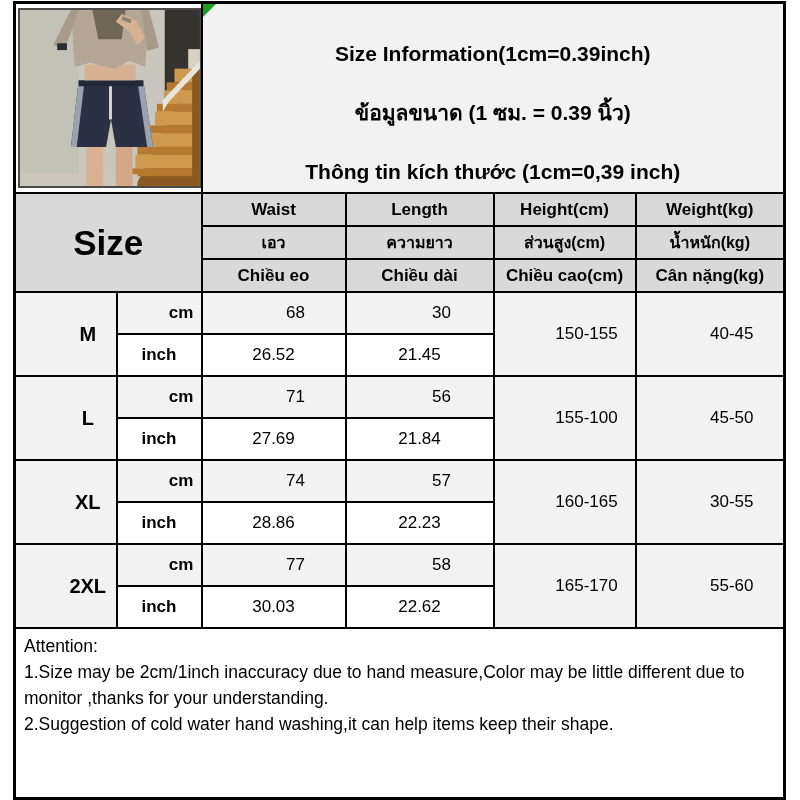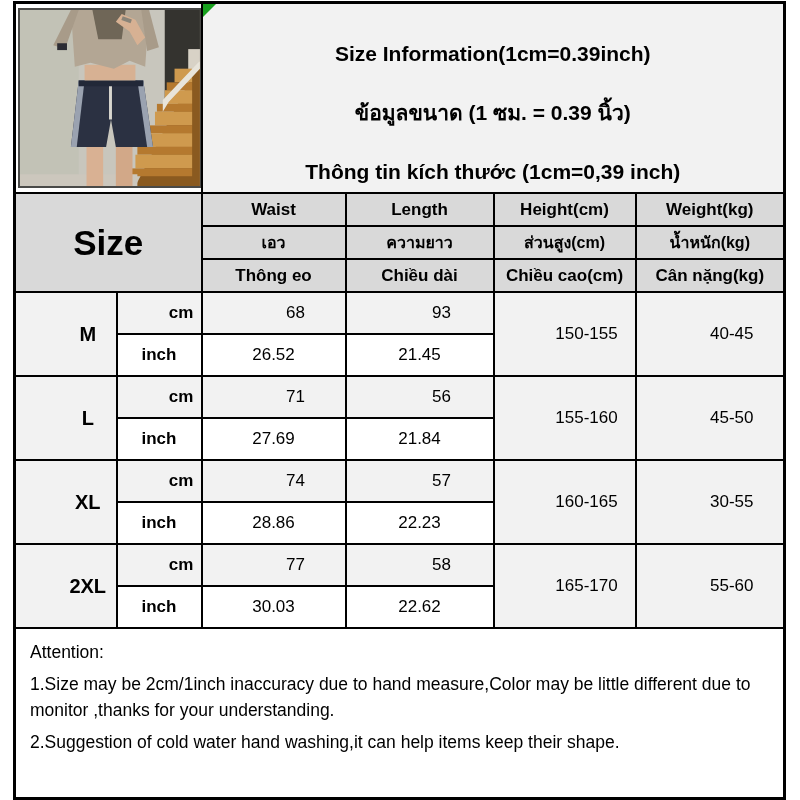--- a/index.html
+++ b/index.html
@@ -35,21 +35,21 @@
   td.unit{font-weight:bold;font-size:17px;height:40px;}
   td.val{font-size:17px;}
   tr.cm-row td{background:#f2f2f2;padding-left:44px;}
   tr.inch-row td{background:#ffffff;}
   td.range{background:#f2f2f2 !important;font-size:17px;}
   
   td.attention-cell{
     background:#fff;text-align:left;vertical-align:top;height:164px;
     padding:4px 8px 0 8px;font-size:17.5px;line-height:26px;
   }
-  .att p{margin:6px;}
+  .att p{margin:0;}
 </style>
 </head>
 <body>
 
 <div class="size-sheet">
 <table class="size-table">
   <colgroup>
     <col class="c1">
         <col class="c2">
         <col class="c3">
@@ -129,46 +129,46 @@
     <td class="hdr">Height(cm)</td>
     <td class="hdr">Weight(kg)</td>
   </tr>
   <tr>
     <td class="hdr hdr-th">เอว</td>
     <td class="hdr hdr-th">ความยาว</td>
     <td class="hdr hdr-th">ส่วนสูง(cm)</td>
     <td class="hdr hdr-th">น้ำหนัก(kg)</td>
   </tr>
   <tr>
-    <td class="hdr">Thông eo</td>
+    <td class="hdr">Chiều eo</td>
     <td class="hdr">Chiều dài</td>
     <td class="hdr">Chiều cao(cm)</td>
     <td class="hdr">Cân nặng(kg)</td>
   </tr>
 
   <tr class="cm-row">
     <td class="size-label" rowspan="2">M</td>
     <td class="unit">cm</td>
     <td class="val">68</td>
-    <td class="val">93</td>
+    <td class="val">30</td>
     <td class="range" rowspan="2">150-155</td>
     <td class="range" rowspan="2">40-45</td>
   </tr>
   <tr class="inch-row">
     <td class="unit">inch</td>
     <td class="val">26.52</td>
     <td class="val">21.45</td>
   </tr>
 
   <tr class="cm-row">
     <td class="size-label" rowspan="2">L</td>
     <td class="unit">cm</td>
     <td class="val">71</td>
     <td class="val">56</td>
-    <td class="range" rowspan="2">155-160</td>
+    <td class="range" rowspan="2">155-100</td>
     <td class="range" rowspan="2">45-50</td>
   </tr>
   <tr class="inch-row">
     <td class="unit">inch</td>
     <td class="val">27.69</td>
     <td class="val">21.84</td>
   </tr>
 
   <tr class="cm-row">
     <td class="size-label" rowspan="2">XL</td>

